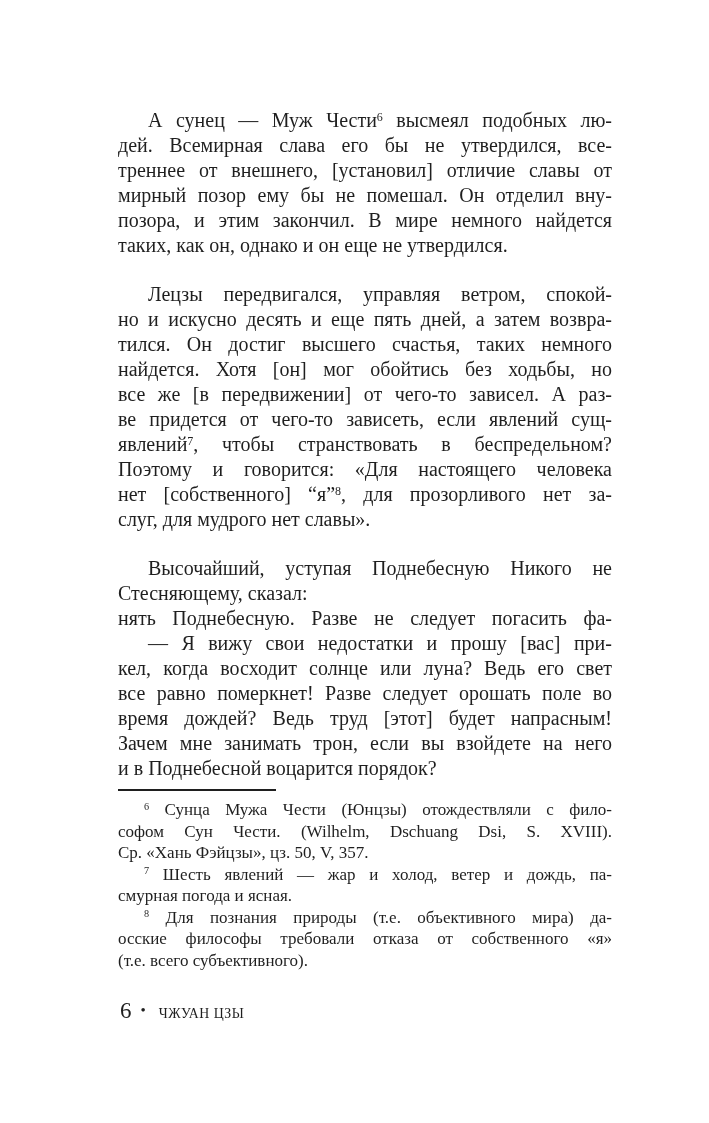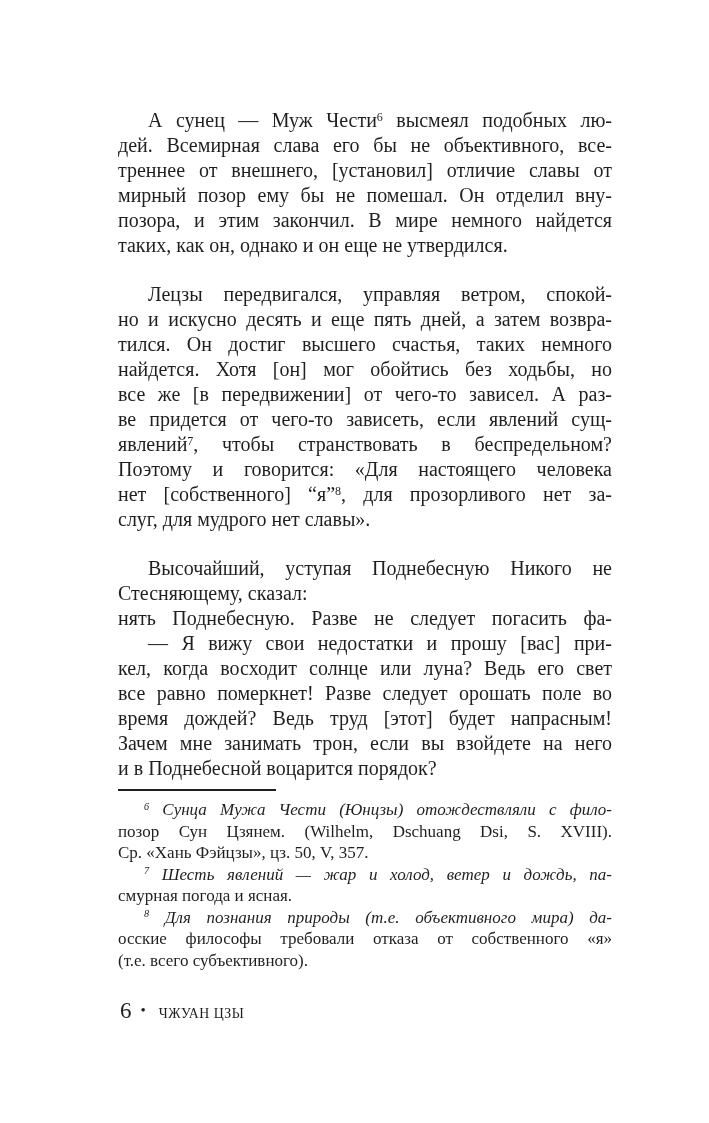--- a/index.html
+++ b/index.html
@@ -46,21 +46,21 @@
     height: 0;
     border-top: 2px solid #1f1f1f;
     margin-top: 8px;
   }
   .footnotes { margin-top: 8px; }
   .footnote .line {
     font-size: 17px;
     line-height: 21.5px;
     max-height: 22px;
   }
-  .footnote .line.first { text-indent: 26px; font-style: italic; }
+  .footnote .line.first { text-indent: 26px; }
   .footer {
     position: absolute;
     left: 120px;
     top: 998px;
     display: flex;
     align-items: baseline;
     gap: 9px;
     white-space: nowrap;
   }
   .page-num { font-size: 23px; line-height: 26px; }
@@ -73,21 +73,21 @@
   }
 </style>
 </head>
 <body>
 
 <div class="page">
   <div class="content">
     <div id="body-text">
         <div class="para">
           <div class="line first">А сунец — Муж Чести<sup>6</sup> высмеял подобных лю-</div>
-          <div class="line">дей. Всемирная слава его бы не объективного, все-</div>
+          <div class="line">дей. Всемирная слава его бы не утвердился, все-</div>
           <div class="line">треннее от внешнего, [установил] отличие славы от</div>
           <div class="line">мирный позор ему бы не помешал. Он отделил вну-</div>
           <div class="line">позора, и этим закончил. В мире немного найдется</div>
           <div class="line plast">таких, как он, однако и он еще не утвердился.</div>
         </div>
         <div class="para gap">
           <div class="line first">Лецзы передвигался, управляя ветром, спокой-</div>
           <div class="line">но и искусно десять и еще пять дней, а затем возвра-</div>
           <div class="line">тился. Он достиг высшего счастья, таких немного</div>
           <div class="line">найдется. Хотя [он] мог обойтись без ходьбы, но</div>
@@ -109,21 +109,21 @@
           <div class="line">все равно померкнет! Разве следует орошать поле во</div>
           <div class="line">время дождей? Ведь труд [этот] будет напрасным!</div>
           <div class="line">Зачем мне занимать трон, если вы взойдете на него</div>
           <div class="line plast">и в Поднебесной воцарится порядок?</div>
         </div>
       </div>
     <div class="fn-sep"></div>
     <div id="footnotes" class="footnotes">
         <div class="footnote">
           <div class="line first"><sup>6</sup> Сунца Мужа Чести (Юнцзы) отождествляли с фило-</div>
-          <div class="line">позор Сун Цзянем. (Wilhelm, Dschuang Dsi, S. XVIII).</div>
+          <div class="line">софом Сун Чести. (Wilhelm, Dschuang Dsi, S. XVIII).</div>
           <div class="line plast">Ср. «Хань Фэйцзы», цз. 50, V, 357.</div>
         </div>
         <div class="footnote">
           <div class="line first"><sup>7</sup> Шесть явлений — жар и холод, ветер и дождь, па-</div>
           <div class="line plast">смурная погода и ясная.</div>
         </div>
         <div class="footnote">
           <div class="line first"><sup>8</sup> Для познания природы (т.е. объективного мира) да-</div>
           <div class="line">осские философы требовали отказа от собственного «я»</div>
           <div class="line plast">(т.е. всего субъективного).</div>

